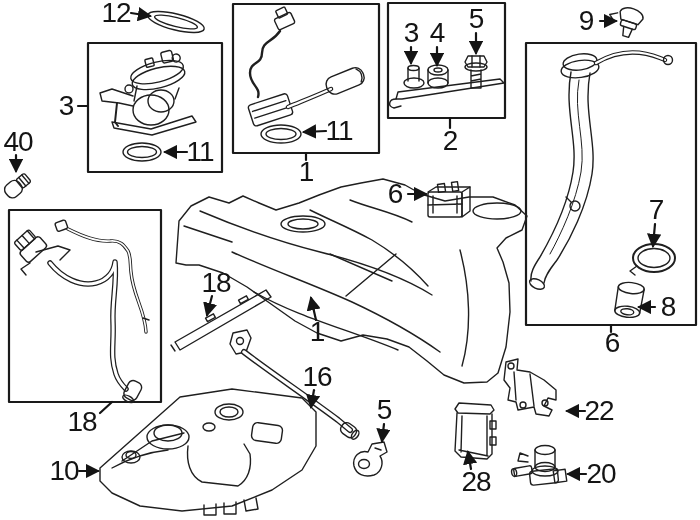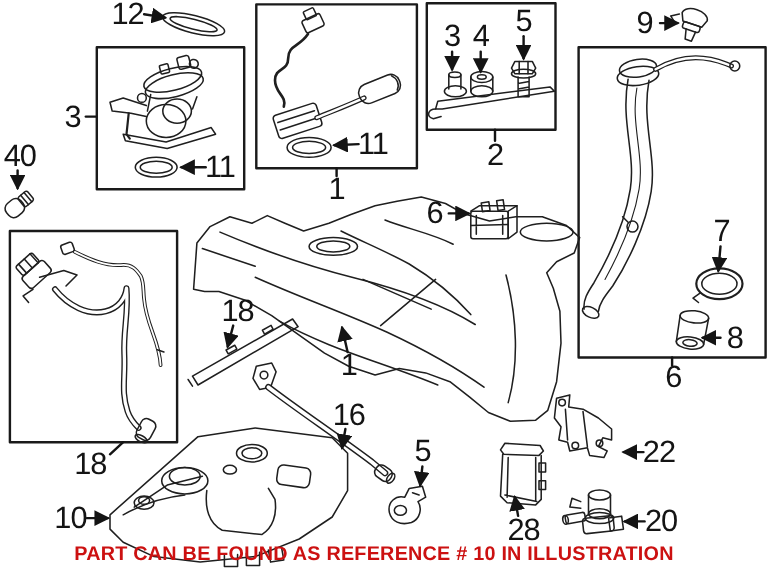--- a/index.html
+++ b/index.html
@@ -313,14 +313,13 @@
   <div class="callout" style="left:317px;top:332px">1</div>
   <div class="callout" style="left:216px;top:283px">18</div>
   <div class="callout" style="left:82px;top:422px">18</div>
   <div class="callout" style="left:64px;top:471px">10</div>
   <div class="callout" style="left:317px;top:377px">16</div>
   <div class="callout" style="left:384px;top:410px">5</div>
   <div class="callout" style="left:476px;top:482px">28</div>
   <div class="callout" style="left:599px;top:411px">22</div>
   <div class="callout" style="left:601px;top:474px">20</div>
 
-  <div class="note">PART CAN BE FOUND AS REFERENCE # 10 IN ILLUSTRATION</div>
 </div>
 
 </body></html>

